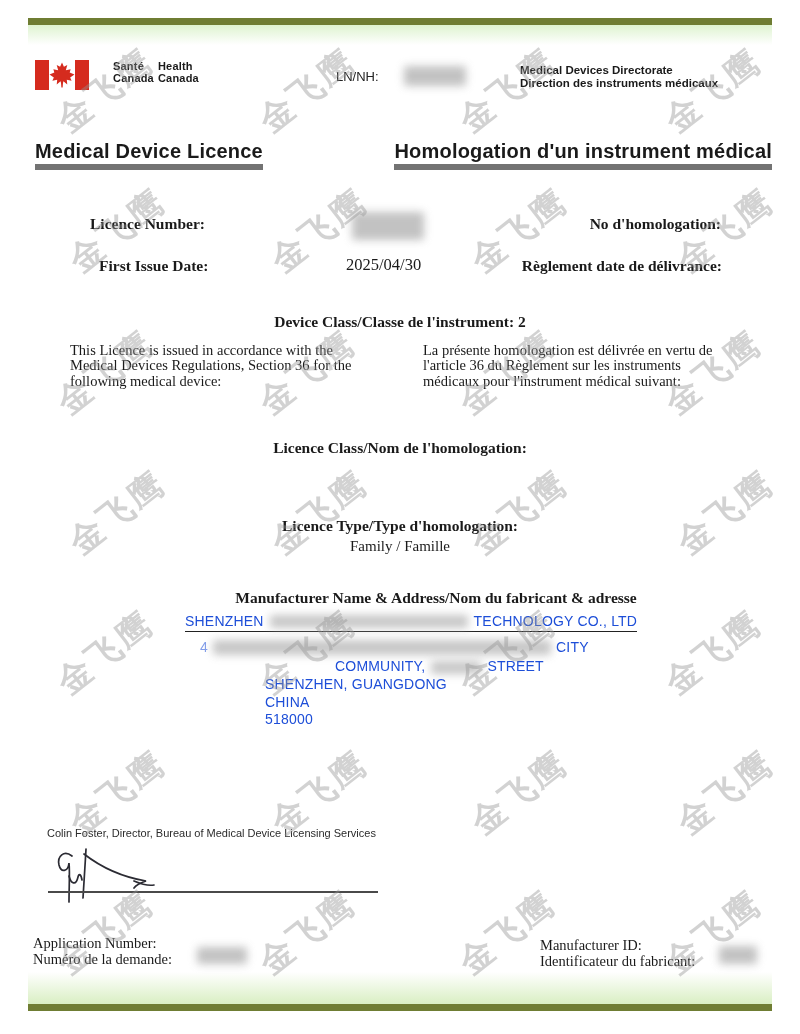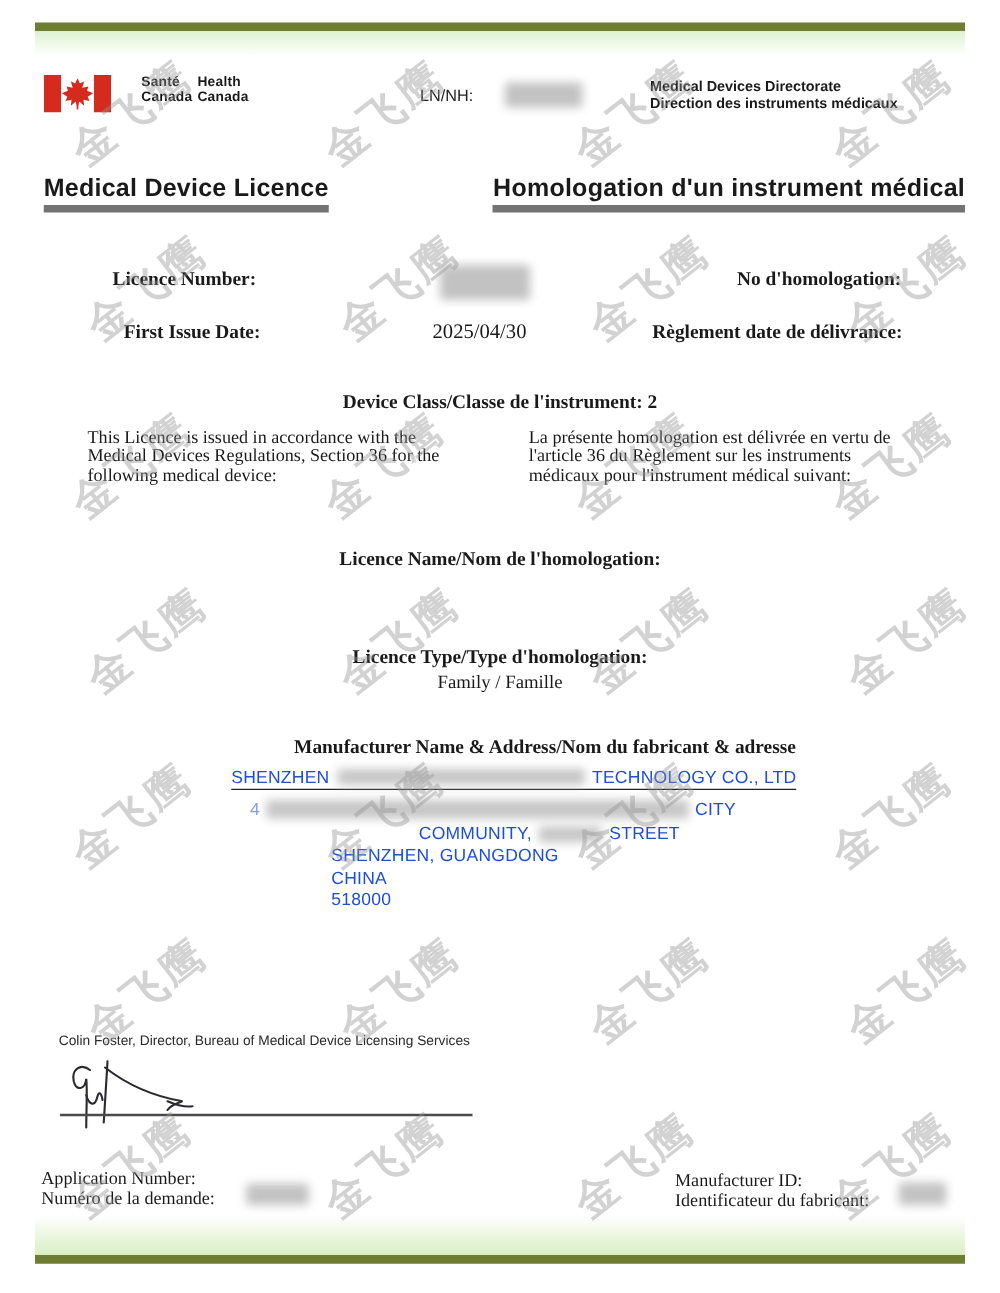--- a/index.html
+++ b/index.html
@@ -105,21 +105,21 @@
 
   <div class="abs lbl serif b" style="left:99px;top:257px;">First Issue Date:</div>
   <div class="abs val serif" style="left:346px;top:255px;">2025/04/30</div>
   <div class="abs lbl serif b" style="right:78px;top:257px;">Règlement date de délivrance:</div>
 
   <div class="abs center serif b" style="top:313px;font-size:15.5px;">Device Class/Classe de l'instrument: 2</div>
 
   <div class="abs para serif" style="left:70px;top:343px;width:296px;">This Licence is issued in accordance with the Medical Devices Regulations, Section 36 for the following medical device:</div>
   <div class="abs para serif" style="left:423px;top:343px;width:306px;">La présente homologation est délivrée en vertu de l'article 36 du Règlement sur les instruments médicaux pour l'instrument médical suivant:</div>
 
-  <div class="abs center serif b" style="top:439px;font-size:15.5px;">Licence Name/Nom de l'homologation:</div>
+  <div class="abs center serif b" style="top:439px;font-size:15.5px;">Licence Class/Nom de l'homologation:</div>
   <div class="abs center serif b" style="top:517px;font-size:15.5px;">Licence Type/Type d'homologation:</div>
   <div class="abs center serif" style="top:538px;font-size:15px;">Family / Famille</div>
 
   <div class="abs center serif b" style="top:589px;font-size:15.5px;margin-left:36px;">Manufacturer Name &amp; Address/Nom du fabricant &amp; adresse</div>
 
   <div class="abs addr addr-line1" style="left:185px;top:613px;">
     <span>SHENZHEN</span>
     <span class="redact-inline" style="width:198px;height:13px;"></span>
     <span>TECHNOLOGY CO., LTD</span>
   </div>

